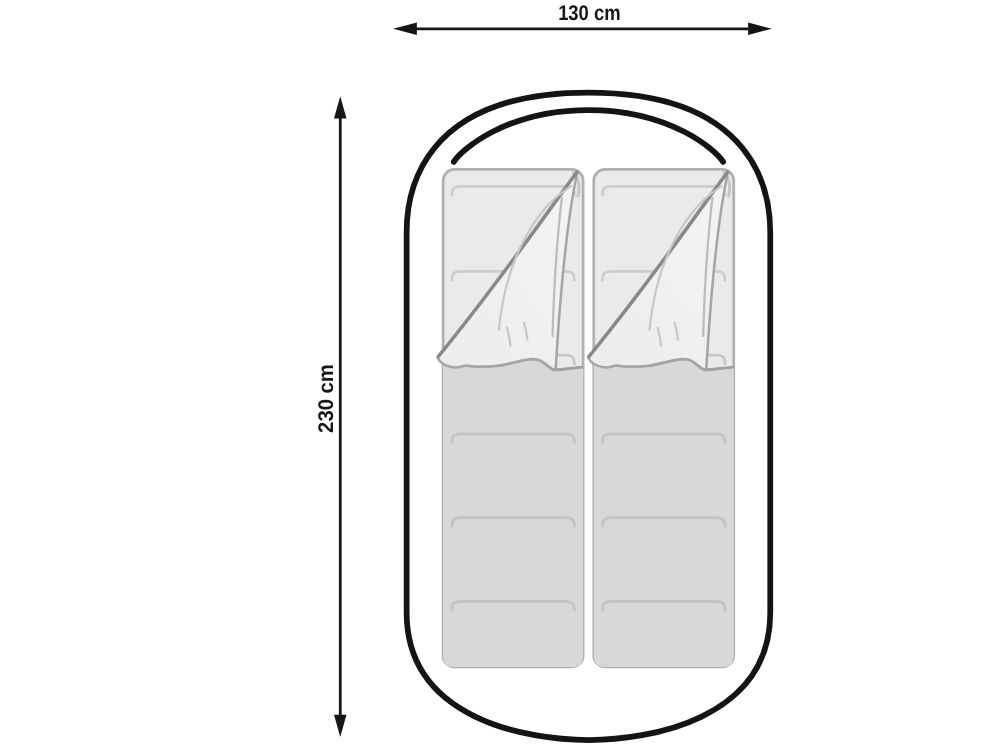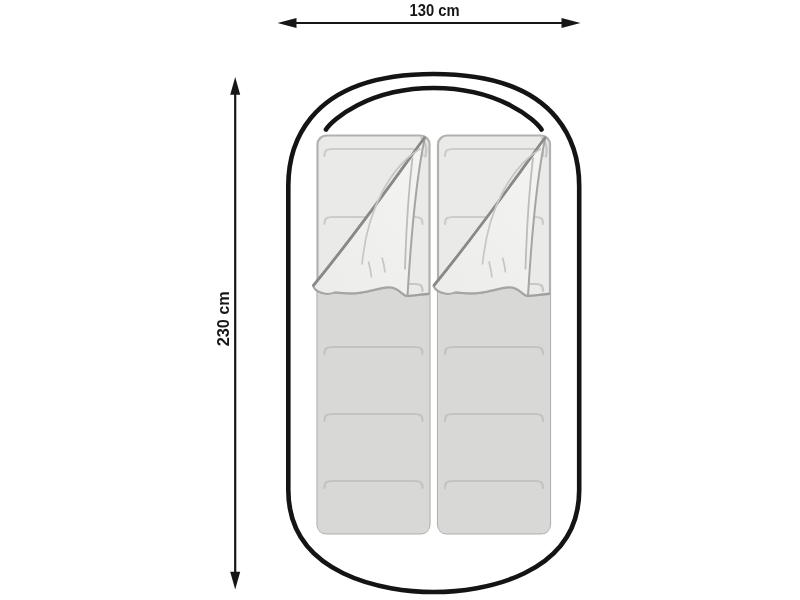--- a/index.html
+++ b/index.html
@@ -1,16 +1,16 @@
 <!DOCTYPE html>
 <html><head>
 <meta charset="utf-8">
 <style>
   html,body{margin:0;padding:0;background:#ffffff;}
-  .wrap{width:680px;height:600px;position:relative;font-family:"Liberation Sans",sans-serif;}
+  .wrap{width:680px;height:600px;position:relative;font-family:"Liberation Sans",sans-serif;padding-left:37px;}
   text{font-family:"Liberation Sans",sans-serif;font-weight:bold;fill:#161616;}
 </style>
 </head>
 <body>
 <div class="wrap">
 <svg width="800" height="600" viewBox="0 0 800 600" xmlns="http://www.w3.org/2000/svg">
 
   <rect x="0" y="0" width="800" height="600" fill="#ffffff"></rect>
 
   <defs>

